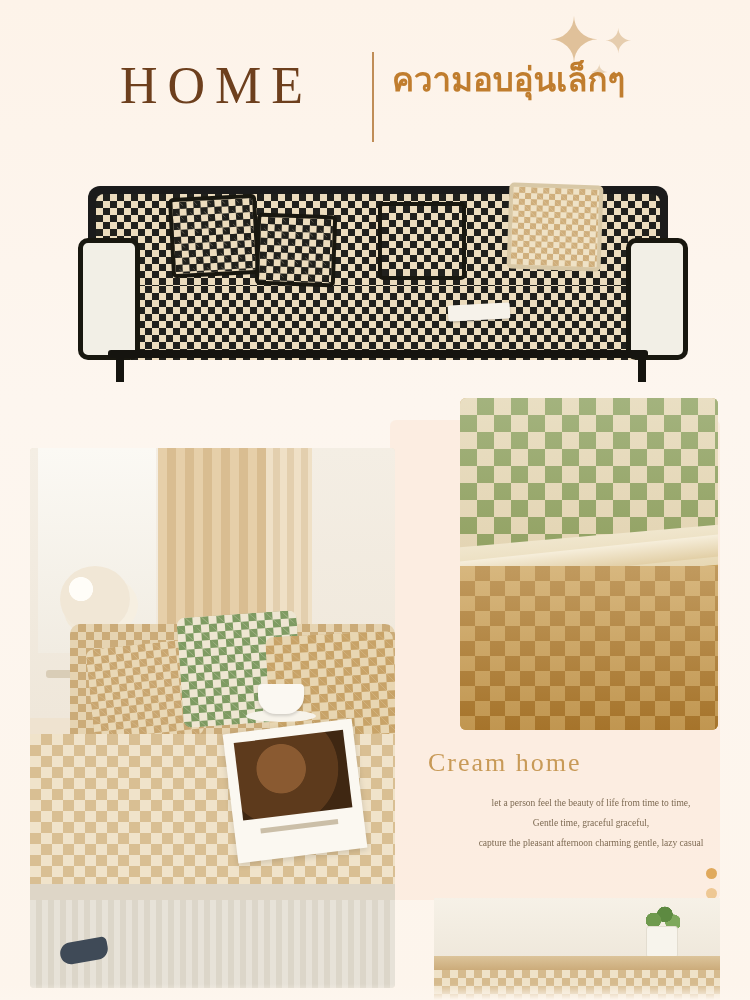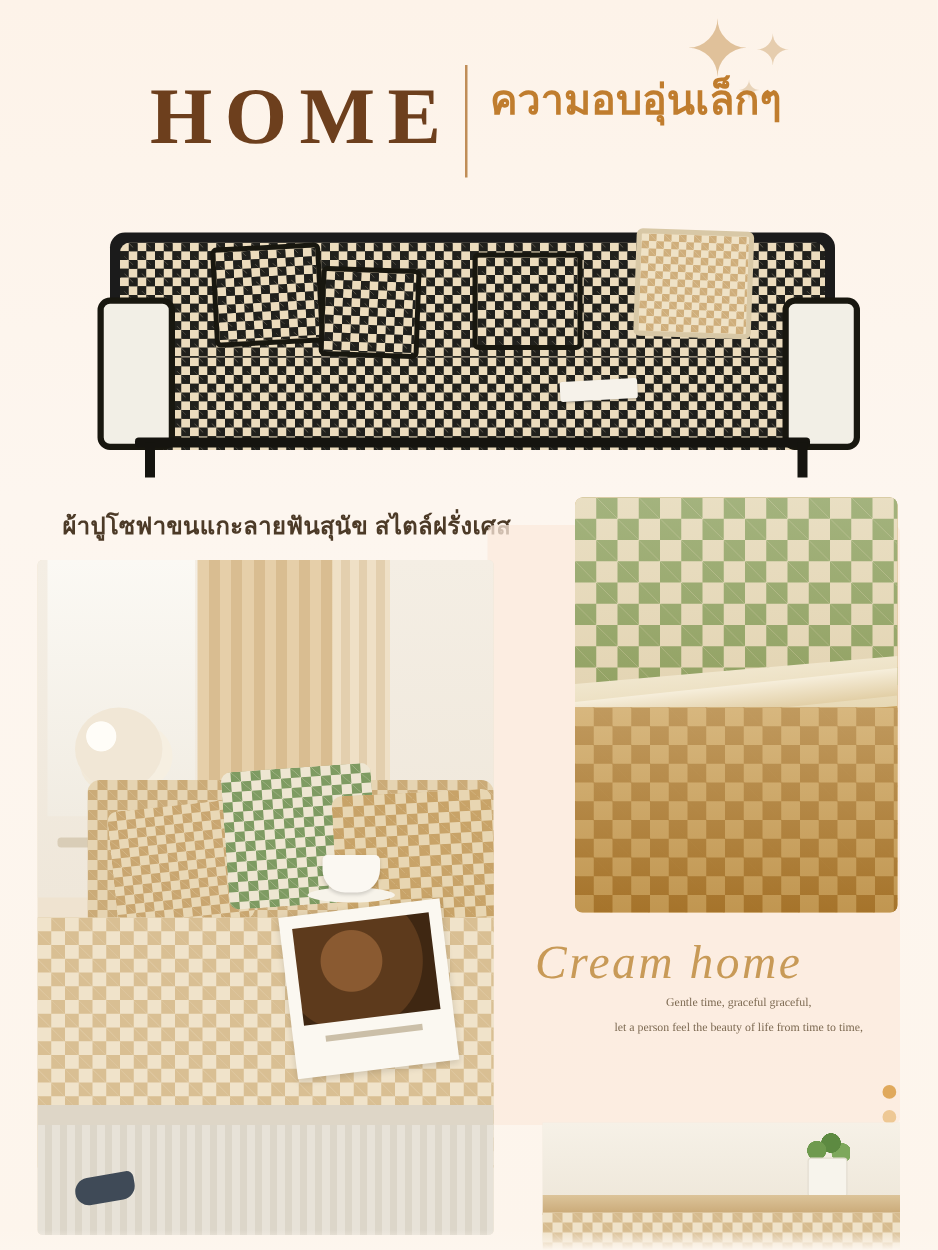--- a/index.html
+++ b/index.html
@@ -25,22 +25,22 @@
     font-size:52px;line-height:1;
     user-select:none;
   }
   .sparkle.s1{left:548px;top:10px;font-size:62px;color:#e0c19a;}
   .sparkle.s2{left:604px;top:24px;font-size:34px;color:#e6cdae;}
   .sparkle.s3{left:590px;top:62px;font-size:22px;color:#e8d3b8;}
 
   .home-title{
     position:absolute;left:120px;top:56px;
     font-family:"Liberation Serif", serif;
-    font-size:64px;letter-spacing:10px;
-    color:#6d3f1d;font-weight:700;
+    font-size:52px;letter-spacing:10px;
+    color:#6d3f1d;font-weight:400;
   }
   .home-sub{
     position:absolute;left:126px;top:122px;
     font-family:"Liberation Serif", serif;
     font-size:17px;letter-spacing:5px;
     color:#8a5c33;
   }
   .divider-v{
     position:absolute;left:372px;top:52px;
     width:2px;height:90px;background:#c08d57;
@@ -285,22 +285,21 @@
   .pd-edge{
     position:absolute;left:0;top:150px;width:258px;height:22px;
     background:linear-gradient(180deg,#f6eedb,#e2cfa6);
     transform:skewY(-6deg);
   }
 
   
   .cream-home{
     position:absolute;left:428px;top:748px;
     font-family:"Liberation Serif", serif;
-    font-style:italic;
-    font-size:38px;color:#c89a57;
+    font-size:26px;color:#c89a57;
     letter-spacing:2px;
   }
   .eng-lines{
     position:absolute;left:466px;top:794px;width:250px;
     font-family:"Liberation Serif", serif;
     font-size:9.5px;color:#7d6a52;line-height:2.1;
     text-align:center;
   }
   .dots{
     position:absolute;left:706px;top:868px;
@@ -379,21 +378,20 @@
       <div class="book"></div>
 
       <div class="arm left"></div>
       <div class="arm right"></div>
       <div class="base-bar"></div>
       <div class="leg l1"></div>
       <div class="leg l2"></div>
     </div>
   </div>
 
-  <div class="sec-caption">ผ้าปูโซฟาขนแกะลายฟันสุนัข สไตล์ฝรั่งเศส</div>
 
   <div class="mid-bg"></div>
 
   <div class="photo-main">
     <div class="pm-wall"></div>
     <div class="pm-window"></div>
     <div class="pm-curtain"></div>
     <div class="pm-curtain2"></div>
     <div class="pm-flower"></div>
     <div class="pm-vase"></div>
@@ -421,22 +419,23 @@
     <div class="pd-top"></div>
     <div class="pd-topwash"></div>
     <div class="pd-mid"></div>
     <div class="pd-edge"></div>
     <div class="pd-bot"></div>
     <div class="pd-botwash"></div>
   </div>
 
   <div class="cream-home">Cream home</div>
   <div class="eng-lines">
+    <div>let a person feel the beauty of life from time to time,</div>
     <div>Gentle time, graceful graceful,</div>
-    <div>let a person feel the beauty of life from time to time,</div>
+    <div>capture the pleasant afternoon charming gentle, lazy casual</div>
   </div>
 
   <div class="dots">
     <div class="dot d1"></div>
     <div class="dot d2"></div>
   </div>
 
   <div class="photo-bottom">
     <div class="pb-wall"></div>
     <div class="pb-plant"></div>

